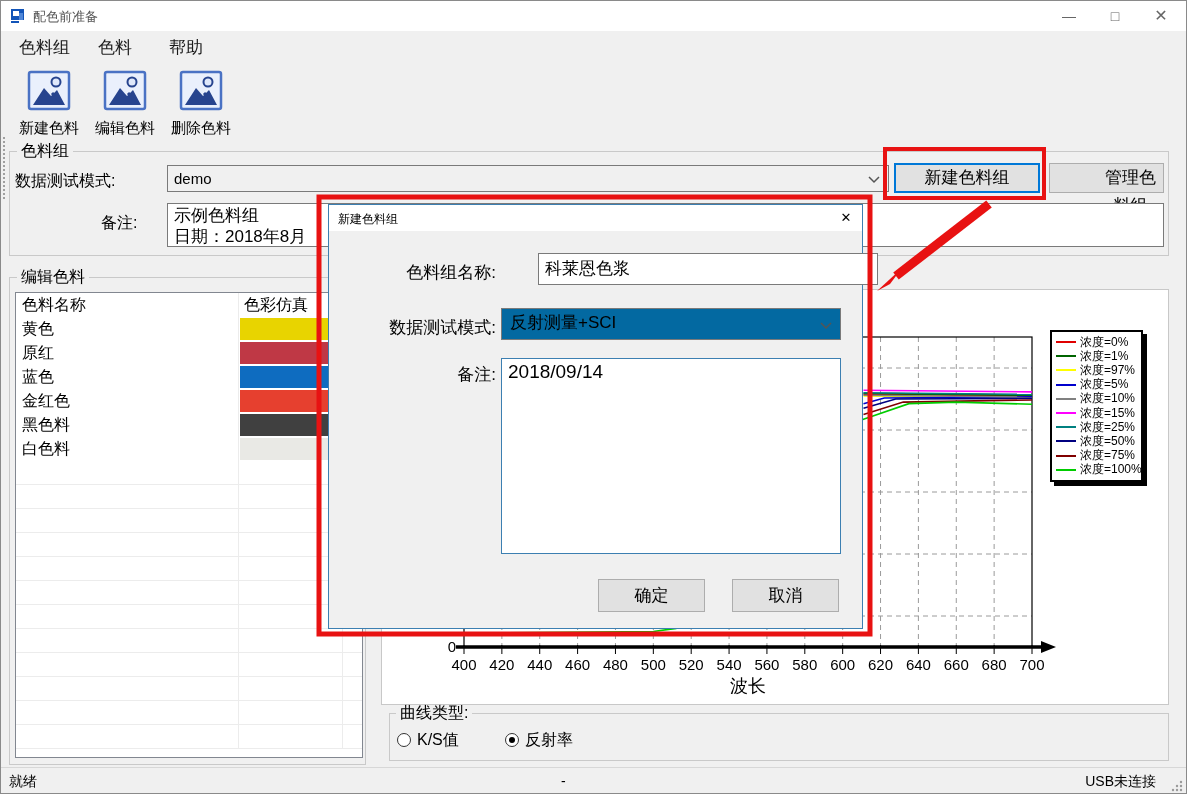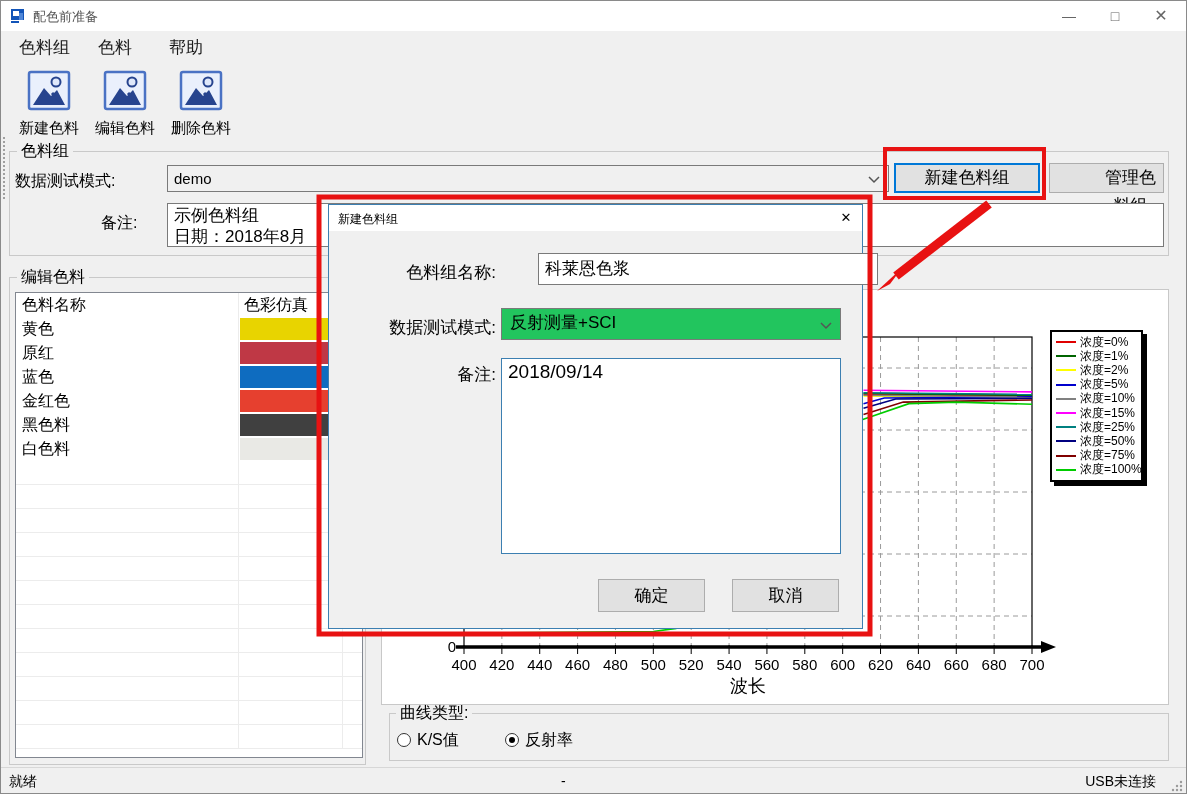--- a/index.html
+++ b/index.html
@@ -60,21 +60,21 @@
   #statusbar{left:0;top:766px;width:1185px;height:27px;background:#f0f0f0;border-top:1px solid #d7d7d7;}
   .sb-text{position:absolute;top:5px;font-size:14px;color:#000;}
 
   
   #dialog{left:327px;top:203px;width:535px;height:425px;background:#f0f0f0;border:1px solid #3c7fb1;z-index:50;}
   #dialog-titlebar{position:absolute;left:0;top:0;width:100%;height:26px;background:#fff;}
   #dialog-title{position:absolute;left:9px;top:6px;font-size:12px;color:#000;}
   #dialog-close{position:absolute;right:0;top:0;width:32px;height:26px;text-align:center;line-height:26px;font-size:13px;color:#000;}
   .dlg-label{position:absolute;width:160px;text-align:right;font-size:17px;color:#000;}
   .dlg-input{position:absolute;left:172px;width:340px;background:#fff;border:1px solid #7a7a7a;font-size:17px;padding:2px 6px;color:#000;margin-left:37px;}
-  #dlg-combo{position:absolute;left:172px;width:340px;background:#22c55e;border:1px solid #7a7a7a;font-size:17px;line-height:28px;padding-left:8px;color:#000;}
+  #dlg-combo{position:absolute;left:172px;width:340px;background:#0369a1;border:1px solid #7a7a7a;font-size:17px;line-height:28px;padding-left:8px;color:#000;}
   #dlg-remark{position:absolute;left:172px;border:1px solid #3c7fb1;background:#fff;font-size:19px;padding:2px 6px;color:#000;}
   .dlg-btn{position:absolute;width:107px;height:33px;line-height:31px;}
 
   
   #anno-svg{left:0;top:0;z-index:100;pointer-events:none;}
 </style>
 </head>
 <body>
 
 <div id="window">
@@ -306,21 +306,21 @@
         <div class="lg-row">
           <span class="lg-line" style="background: rgb(224, 0, 0);"></span>
           <span class="lg-text">浓度=0%</span>
         </div>
         <div class="lg-row">
           <span class="lg-line" style="background: rgb(0, 100, 0);"></span>
           <span class="lg-text">浓度=1%</span>
         </div>
         <div class="lg-row">
           <span class="lg-line" style="background: rgb(255, 255, 0);"></span>
-          <span class="lg-text">浓度=2%</span>
+          <span class="lg-text">浓度=97%</span>
         </div>
         <div class="lg-row">
           <span class="lg-line" style="background: rgb(0, 0, 205);"></span>
           <span class="lg-text">浓度=5%</span>
         </div>
         <div class="lg-row">
           <span class="lg-line" style="background: rgb(128, 128, 128);"></span>
           <span class="lg-text">浓度=10%</span>
         </div>
         <div class="lg-row">

